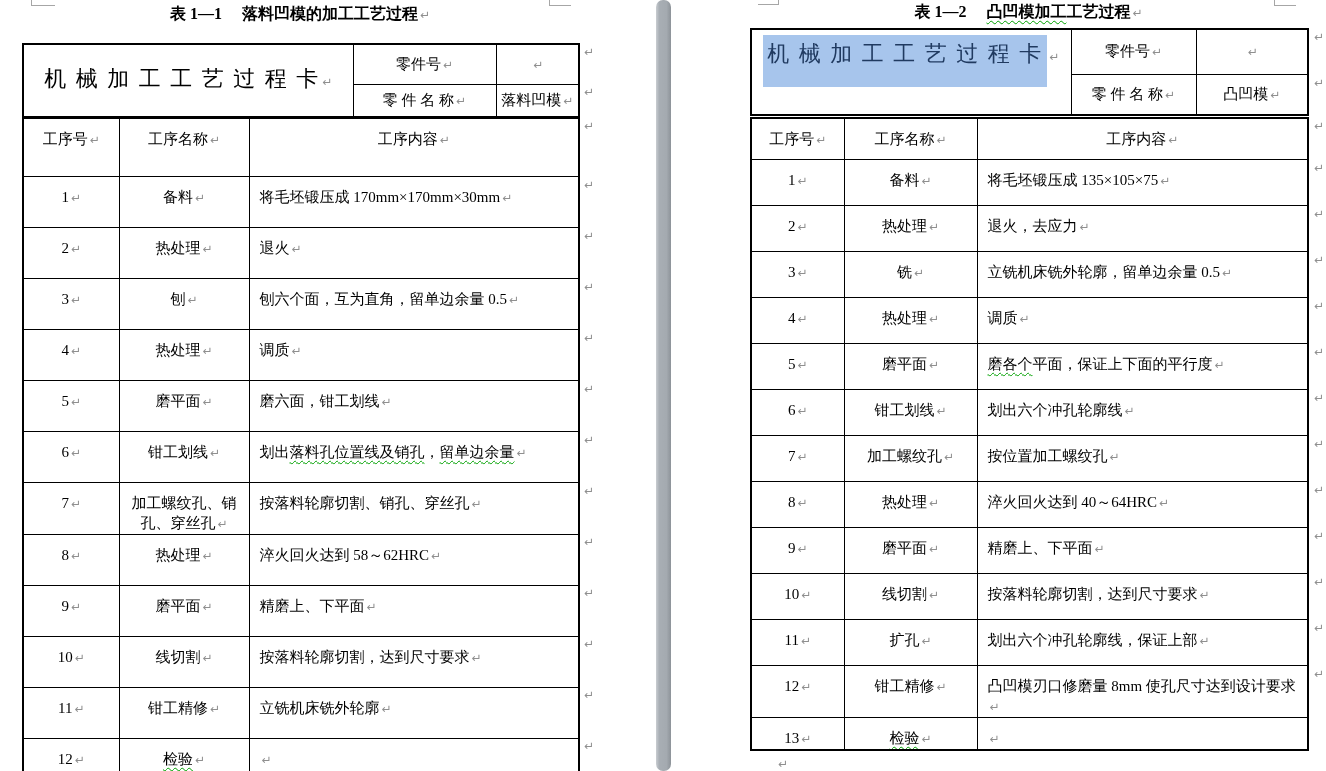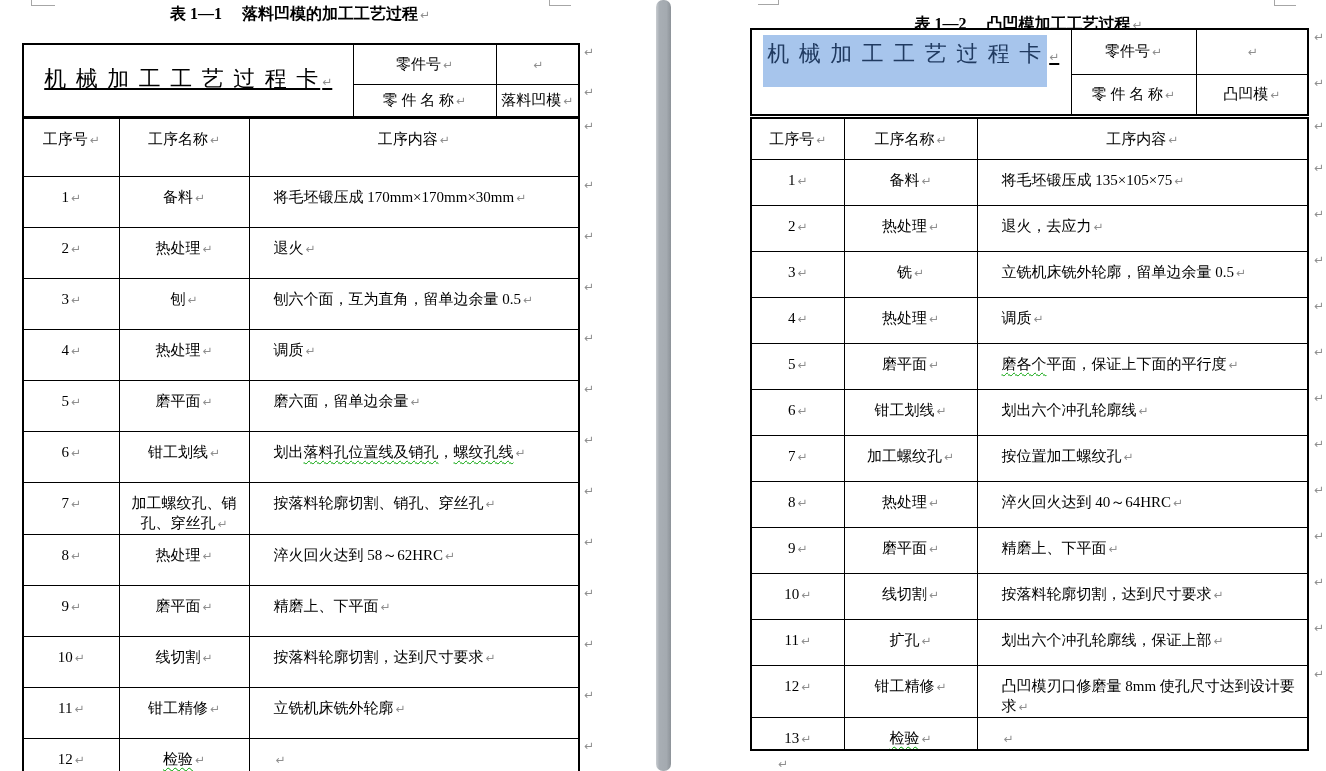--- a/index.html
+++ b/index.html
@@ -16,25 +16,25 @@
   .corner { position:absolute; }
   .corner.bl { border-left:1px solid #a6a6a6; border-bottom:1px solid #a6a6a6; }
   .corner.br { border-right:1px solid #a6a6a6; border-bottom:1px solid #a6a6a6; }
 
   .caption { position:absolute; font-weight:bold; font-size:16px; text-align:center; white-space:nowrap; }
 
   table { border-collapse:collapse; table-layout:fixed; position:absolute; border:2px solid #000; background:#fff; }
   td { border:1px solid #000; font-size:15px; vertical-align:top; padding:10px 3px 0 3px; text-align:center; overflow:hidden; line-height:20px; }
 
   .card-head td { vertical-align:middle; padding:0 2px; }
-  .card-title-cell { font-size:22px; letter-spacing:2px; white-space:nowrap;text-decoration:underline; }
+  .card-title-cell { font-size:22px; letter-spacing:2px; white-space:nowrap; }
   .card-title-cell.toppad { vertical-align:top; padding-top:5px; }
   .selected { background:#a7c5ec; color:#203a60; display:inline-block; padding:7px 4px 21px 4px; line-height:24px; }
 
-  .c-content { text-align:left; padding-left:24px; }
+  .c-content { text-align:left; padding-left:10px; }
 
   .mark { color:#8f8f8f; font-size:12px; font-family:"DejaVu Sans","Liberation Sans",sans-serif; padding-left:2px; font-weight:normal; letter-spacing:0; }
   .wavy { text-decoration-line:underline; text-decoration-style:wavy; text-decoration-color:#00a000; text-decoration-thickness:1px; text-underline-offset:3px; }
 
   .side-marks { position:absolute; display:flex; flex-direction:column; }
   .side-marks div { line-height:12px; }
   .float-mark { position:absolute; }
 </style>
 </head>
 <body>
@@ -107,26 +107,26 @@
           <td class="c-content"><span>刨六个面，互为直角，留单边余量 0.5</span><span class="mark">↵</span></td>
         </tr>
         <tr style="height: 51px;">
           <td><span>4</span><span class="mark">↵</span></td>
           <td><span>热处理</span><span class="mark">↵</span></td>
           <td class="c-content"><span>调质</span><span class="mark">↵</span></td>
         </tr>
         <tr style="height: 51px;">
           <td><span>5</span><span class="mark">↵</span></td>
           <td><span>磨平面</span><span class="mark">↵</span></td>
-          <td class="c-content"><span>磨六面，留单边余量</span><span class="mark">↵</span></td>
+          <td class="c-content"><span>磨六面，钳工划线</span><span class="mark">↵</span></td>
         </tr>
         <tr style="height: 51px;">
           <td><span>6</span><span class="mark">↵</span></td>
           <td><span>钳工划线</span><span class="mark">↵</span></td>
-          <td class="c-content"><span>划出</span><span class="wavy">落料孔位置线及销孔</span><span>，</span><span class="wavy">螺纹孔线</span><span class="mark">↵</span></td>
+          <td class="c-content"><span>划出</span><span class="wavy">落料孔位置线及销孔</span><span>，</span><span class="wavy">留单边余量</span><span class="mark">↵</span></td>
         </tr>
         <tr style="height: 51px;">
           <td><span>7</span><span class="mark">↵</span></td>
           <td><span>加工螺纹孔、销孔、穿丝孔</span><span class="mark">↵</span></td>
           <td class="c-content"><span>按落料轮廓切割、销孔、穿丝孔</span><span class="mark">↵</span></td>
         </tr>
         <tr style="height: 51px;">
           <td><span>8</span><span class="mark">↵</span></td>
           <td><span>热处理</span><span class="mark">↵</span></td>
           <td class="c-content"><span>淬火回火达到 58～62HRC</span><span class="mark">↵</span></td>
@@ -167,21 +167,21 @@
       <div style="height: 51px;"><span class="mark">↵</span></div>
       <div style="height: 51px;"><span class="mark">↵</span></div>
       <div style="height: 51px;"><span class="mark">↵</span></div>
       <div style="height: 51px;"><span class="mark">↵</span></div>
       <div style="height: 51px;"><span class="mark">↵</span></div>
       <div style="height: 51px;"><span class="mark">↵</span></div>
     </div>
 
   <div class="divider"></div>
 
-  <div class="caption" style="left:750px;top:14px;width:557px;"><span>表 1—2　 </span><span class="wavy">凸凹模加工</span><span>工艺过程</span><span class="mark">↵</span></div>
+  <div class="caption" style="left:750px;top:2px;width:557px;"><span>表 1—2　 </span><span class="wavy">凸凹模加工</span><span>工艺过程</span><span class="mark">↵</span></div>
 
   <table class="card-head" style="left:750px;top:28px;width:557px;">
     <colgroup>
         <col style="width:320px">
         <col style="width:125px">
         <col style="width:112px">
       </colgroup>
     <tbody>
         <tr style="height:45px;">
       <td rowspan="2" class="card-title-cell toppad">

